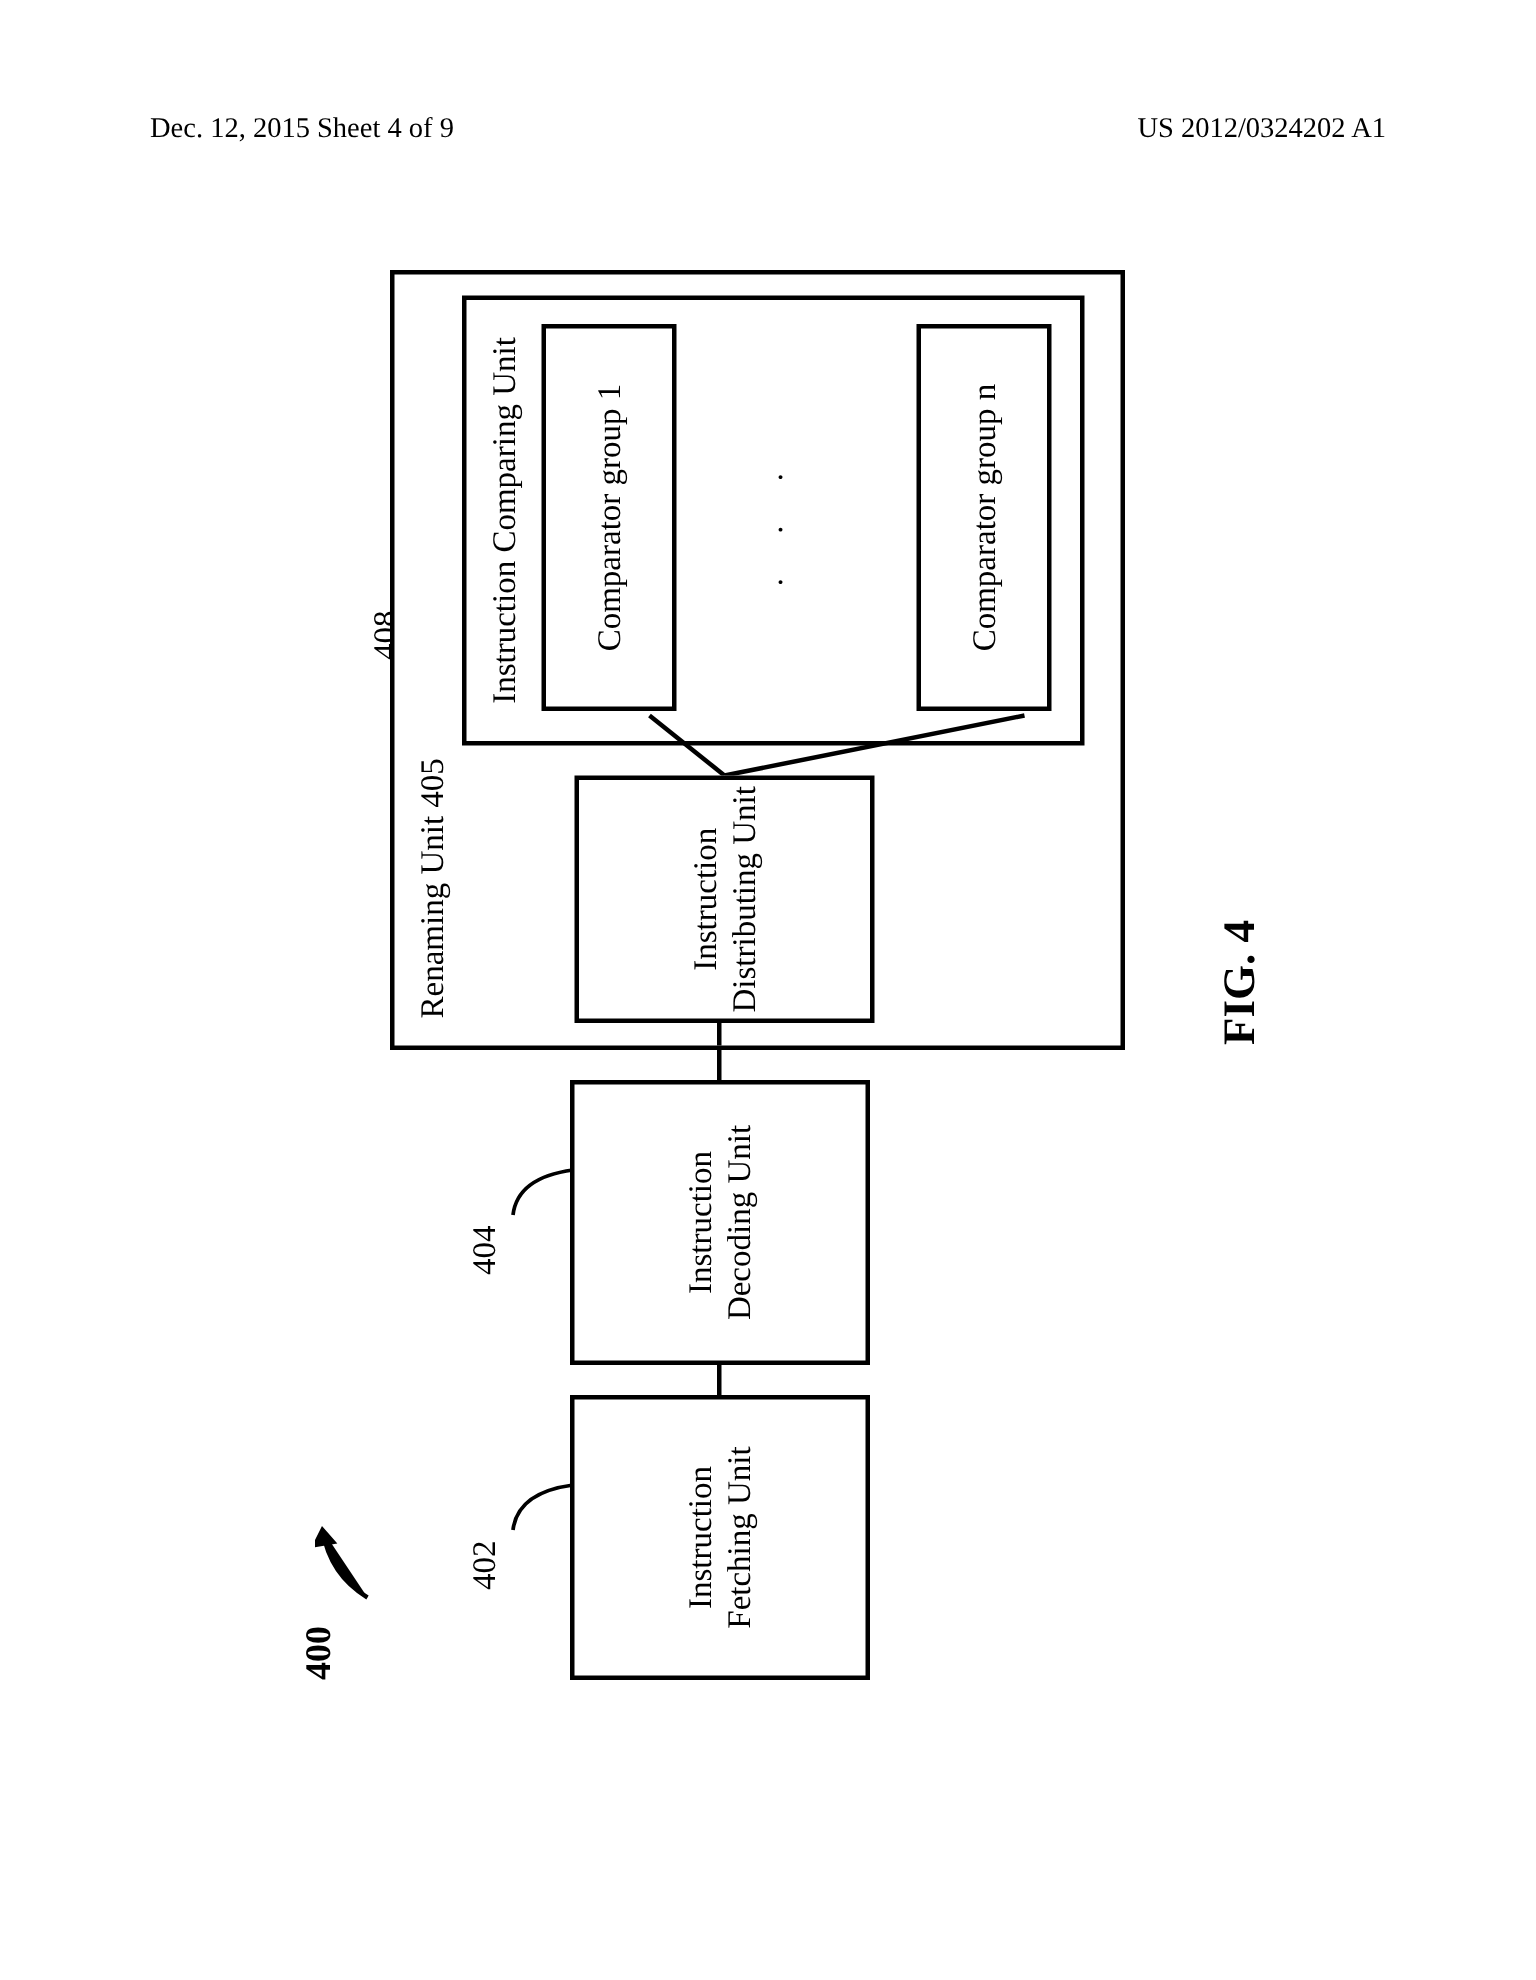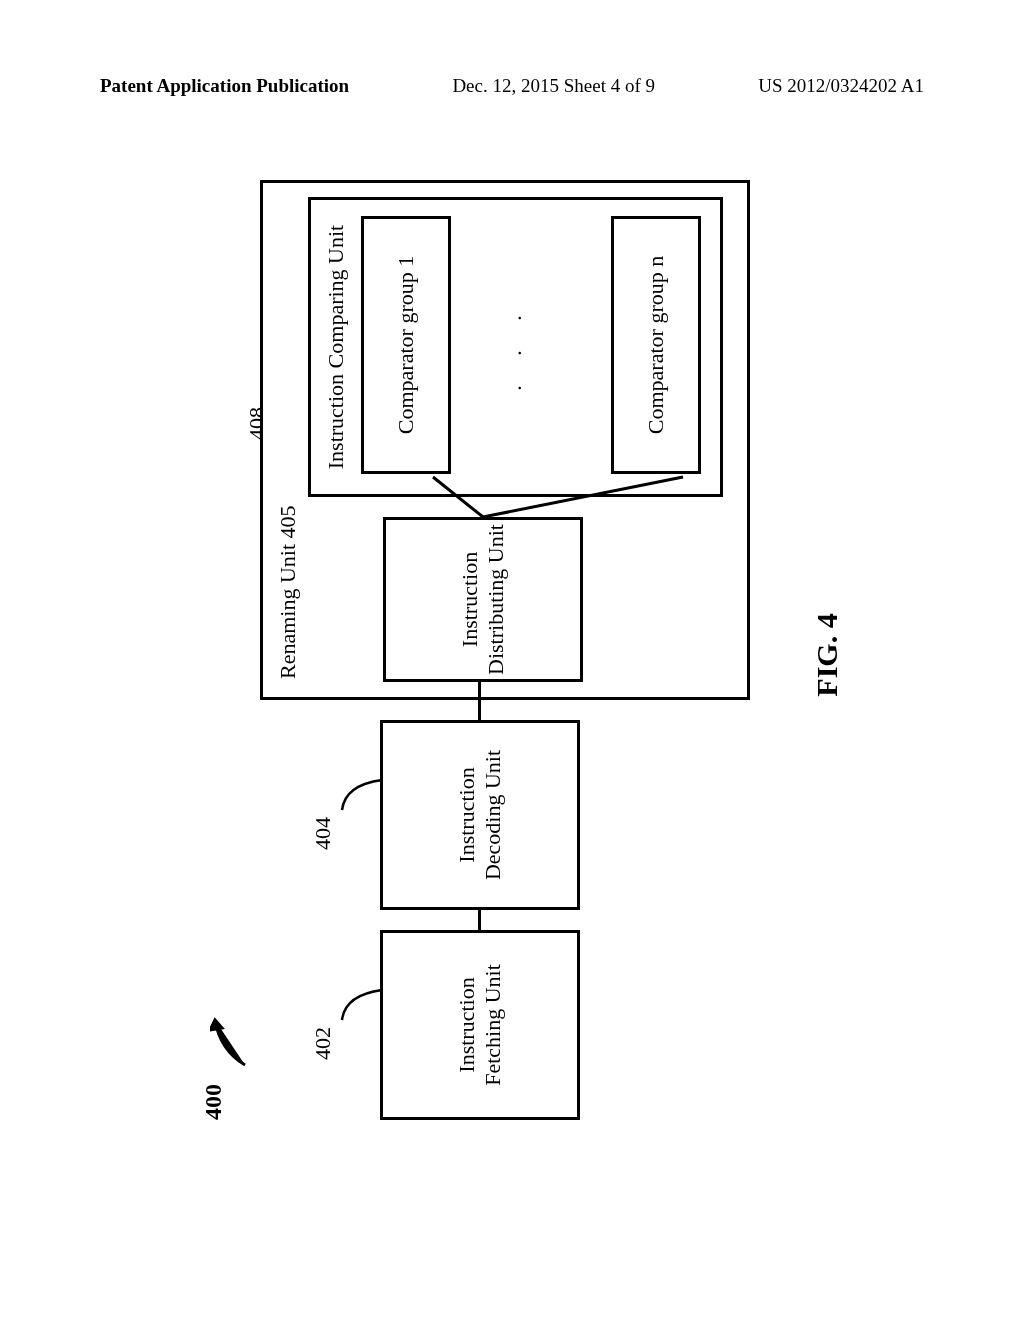--- a/index.html
+++ b/index.html
@@ -177,21 +177,20 @@
       font-size: 30px;
       font-weight: bold;
     }
     .co-svg path { stroke: #000; stroke-width: 2.5; fill: none; }
     .arr-svg path { stroke: #000; stroke-width: 3; fill: #000; }
   </style>
 </head>
 <body>
 
 <div class="header">
-  <span class="header-left">Patent Application Publication</span>
   <span class="header-center">Dec. 12, 2015  Sheet 4 of 9</span>
   <span class="header-right">US 2012/0324202 A1</span>
 </div>
 
 <div class="diagram-area">
   <div class="rotated-content">
 
     <div class="figure-row">
 
       <div class="ref-400">400</div>

